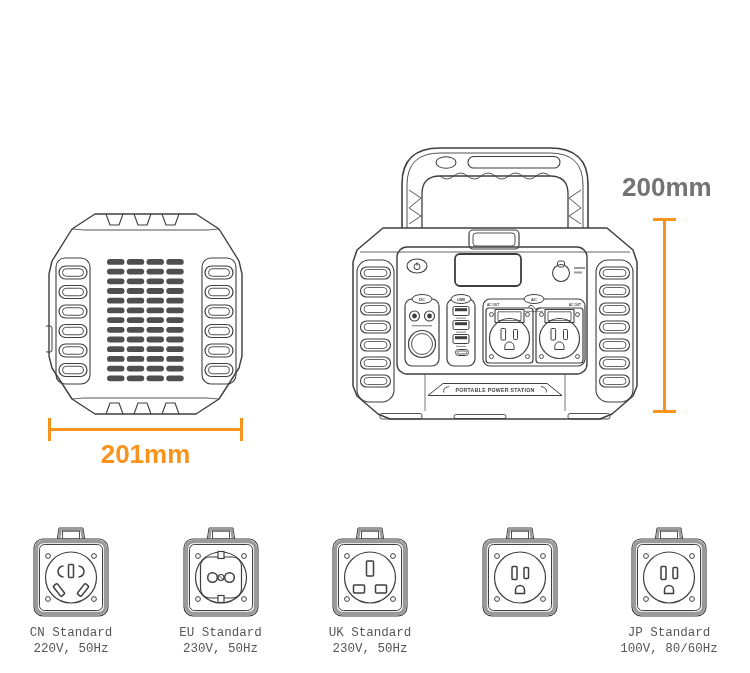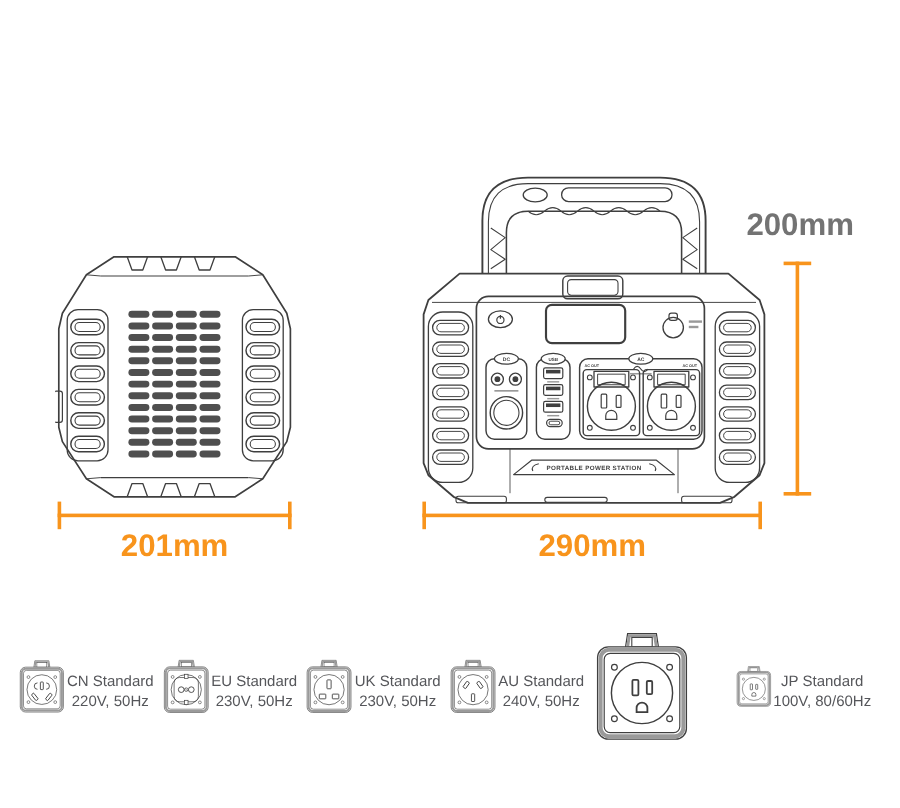--- a/index.html
+++ b/index.html
@@ -12,21 +12,21 @@
   .dim-bar-h{position:absolute;left:0;top:10px;height:3px;background:#F8941C;width:100%;}
   .dim-tick-v{position:absolute;top:0;width:3px;height:23px;background:#F8941C;}
   .dim-label{position:absolute;width:100%;text-align:center;top:8px;
              font-size:26px;font-weight:700;color:#F8941C;white-space:nowrap;margin-top:13px;}
   .dim-bar-v{position:absolute;left:10px;top:0;width:3px;height:100%;background:#F8941C;}
   .dim-cap-h{position:absolute;left:0;width:23px;height:3px;background:#F8941C;}
   .height-label{position:absolute;left:622px;top:172px;font-size:26px;font-weight:700;
                 color:#737373;white-space:nowrap;}
   .outlet-row{position:absolute;left:14px;top:526px;width:712px;display:flex;
               justify-content:space-between;}
-  .outlet-cell{width:114px;display:flex;flex-direction:row;align-items:center;}
+  .outlet-cell{width:114px;display:flex;flex-direction:column;align-items:center;font-family:Liberation Mono, monospace;}
   .outlet-label{margin-top:7px;text-align:center;color:#55565A;font-size:12.5px;
                 line-height:16px;white-space:nowrap;}
   svg text{font-family:"Liberation Sans",sans-serif;}
 </style>
 </head>
 <body>
 
 <div class="canvas">
 
   <svg width="0" height="0" style="position:absolute" aria-hidden="true">
@@ -273,26 +273,20 @@
     </g>
   </svg>
 
   <div class="dim-wrap" style="left:48px;top:418px;width:195px;height:52px">
     <div class="dim-tick-v" style="left:0"></div>
     <div class="dim-tick-v" style="right:0"></div>
     <div class="dim-bar-h"></div>
     <div class="dim-label">201mm</div>
   </div>
 
-  <div class="dim-wrap" style="left:352px;top:418px;width:283px;height:52px">
-    <div class="dim-tick-v" style="left:0"></div>
-    <div class="dim-tick-v" style="right:0"></div>
-    <div class="dim-bar-h"></div>
-    <div class="dim-label">290mm</div>
-  </div>
 
   <div class="dim-wrap" style="left:653px;top:218px;width:23px;height:195px">
     <div class="dim-cap-h" style="top:0"></div>
     <div class="dim-cap-h" style="bottom:0"></div>
     <div class="dim-bar-v"></div>
   </div>
   <div class="height-label">200mm</div>
 
   <div class="outlet-row">
 
@@ -340,34 +334,20 @@
           <rect x="26.5" y="59" width="11" height="8" rx="1"></rect>
           <rect x="48.5" y="59" width="11" height="8" rx="1"></rect>
         </g>
       </svg>
       <div class="outlet-label">
         <div>UK Standard</div>
         <div>230V, 50Hz</div>
       </div>
     </div>
 
-    <div class="outlet-cell">
-      <svg width="86" height="92" viewBox="0 0 86 92">
-        <use href="#plate"></use>
-        <g fill="none" stroke="#3F3F3F" stroke-width="1.5">
-          <rect x="-2.75" y="-6" width="5.5" height="12" rx="1" transform="translate(31.5,43.5) rotate(35)"></rect>
-          <rect x="-2.75" y="-6" width="5.5" height="12" rx="1" transform="translate(54.5,43.5) rotate(-35)"></rect>
-          <rect x="40.25" y="58.5" width="5.5" height="13" rx="1"></rect>
-        </g>
-      </svg>
-      <div class="outlet-label">
-        <div>AU Standard</div>
-        <div>240V, 50Hz</div>
-      </div>
-    </div>
 
     <div class="outlet-cell">
       <svg width="86" height="92" viewBox="0 0 86 92">
         <use href="#plate"></use>
         <g fill="none" stroke="#3F3F3F" stroke-width="1.5">
           <rect x="35" y="40.5" width="5" height="13" rx="1"></rect>
           <rect x="47" y="41.5" width="4.5" height="11" rx="1"></rect>
           <path d="M38.5,67.5 v-3.5 a4.5,4.5 0 0 1 9,0 v3.5 z"></path>
         </g>
       </svg>

